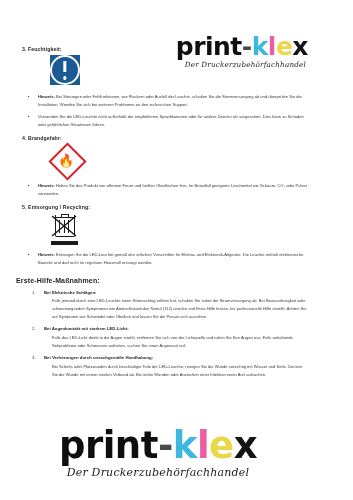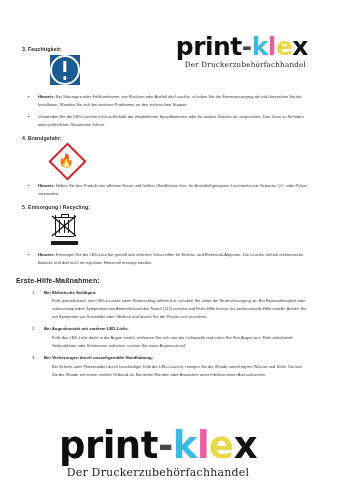--- a/index.html
+++ b/index.html
@@ -46,20 +46,21 @@
   }
   .logo .lt { display: inline-block; }
   .logo .dark { color: #0f0f0f; }
   .logo .dash { color: #4a4a4a; font-weight: 600; }
   .logo .hollow-k { color: #3fb8e0; }
   .logo .hollow-l { color: #e95fa0; }
   .logo .hollow-e { color: #e8d84a; }
   .logo .hollow-x { color: #141414; }
   .logo-tag {
     font-family: "DejaVu Serif", serif;
+    font-style: italic;
     color: #1c1c1c;
     white-space: nowrap;
     letter-spacing: 0.2px;
   }
 
   .header .logo-main { font-size: 25px; }
   .header .logo-tag  { font-size: 7.2px; margin-top: 2px; margin-right: 2px; }
 
   
   .footer {

